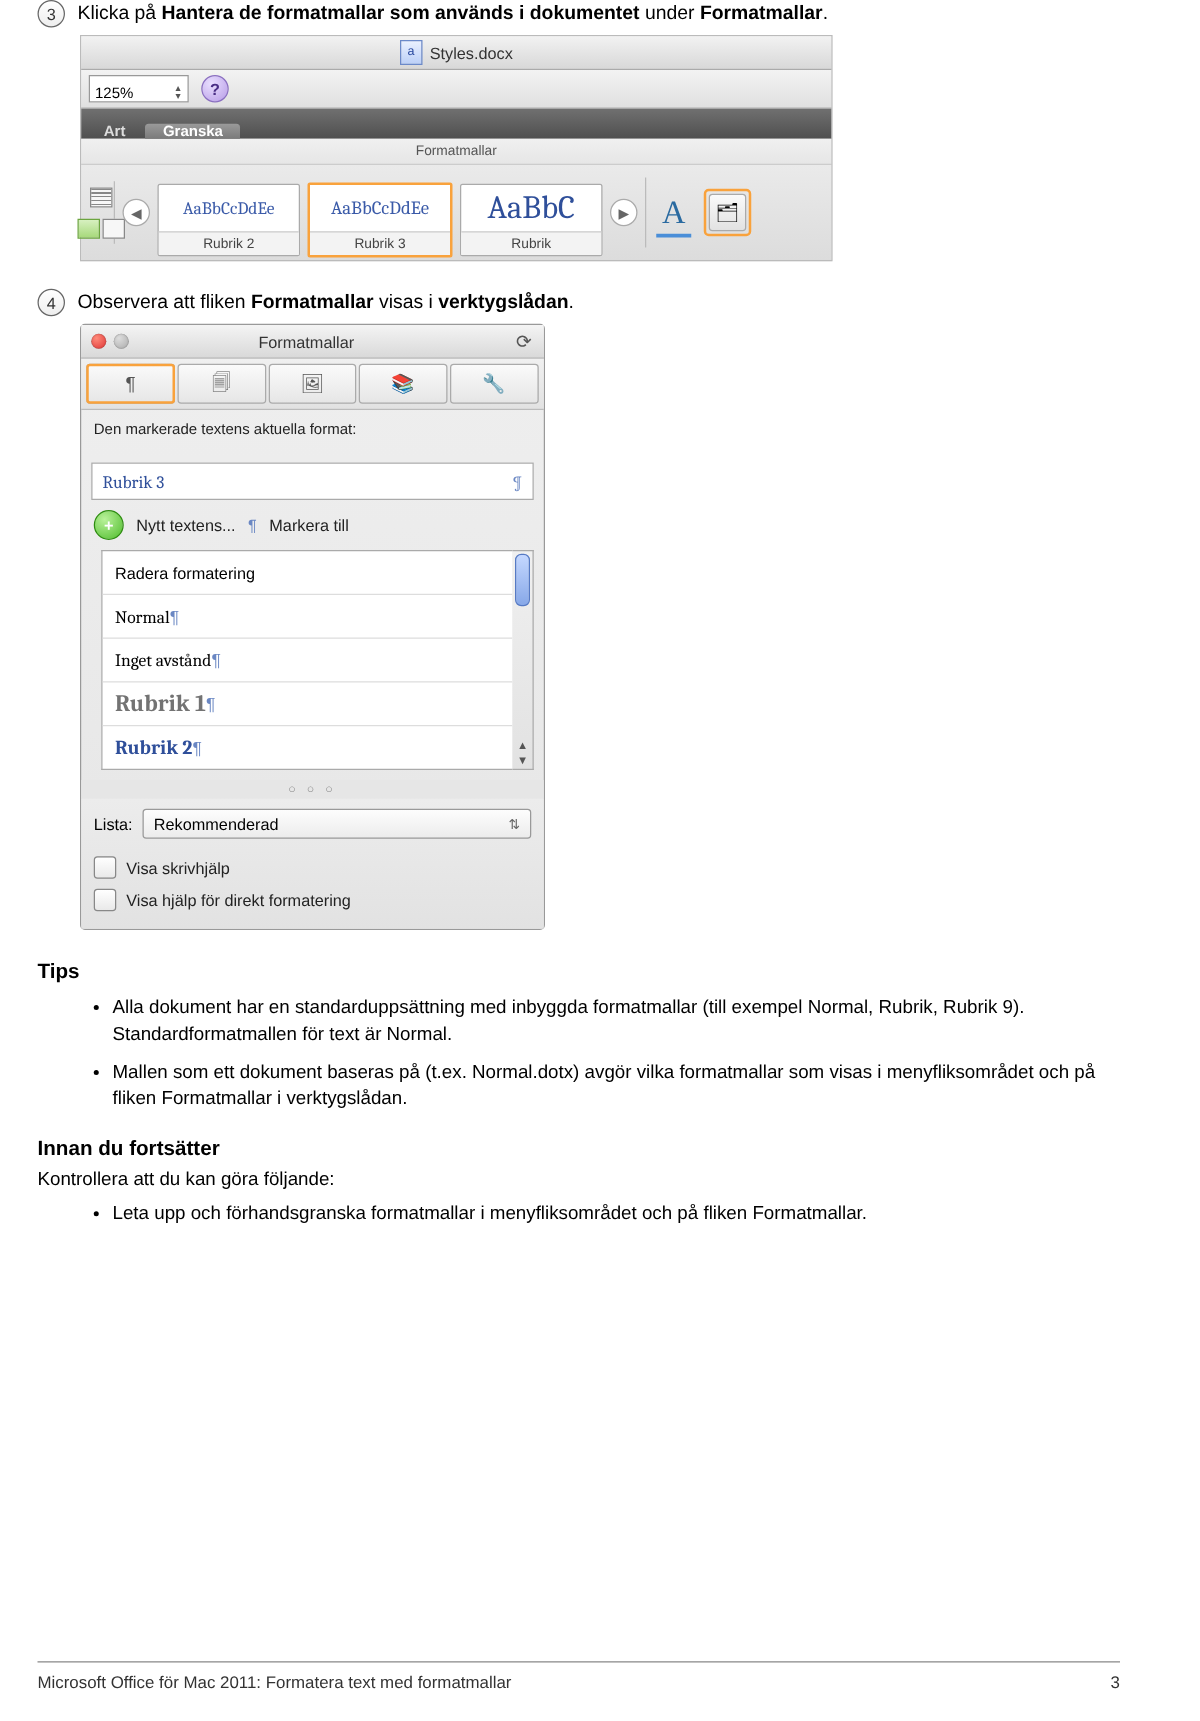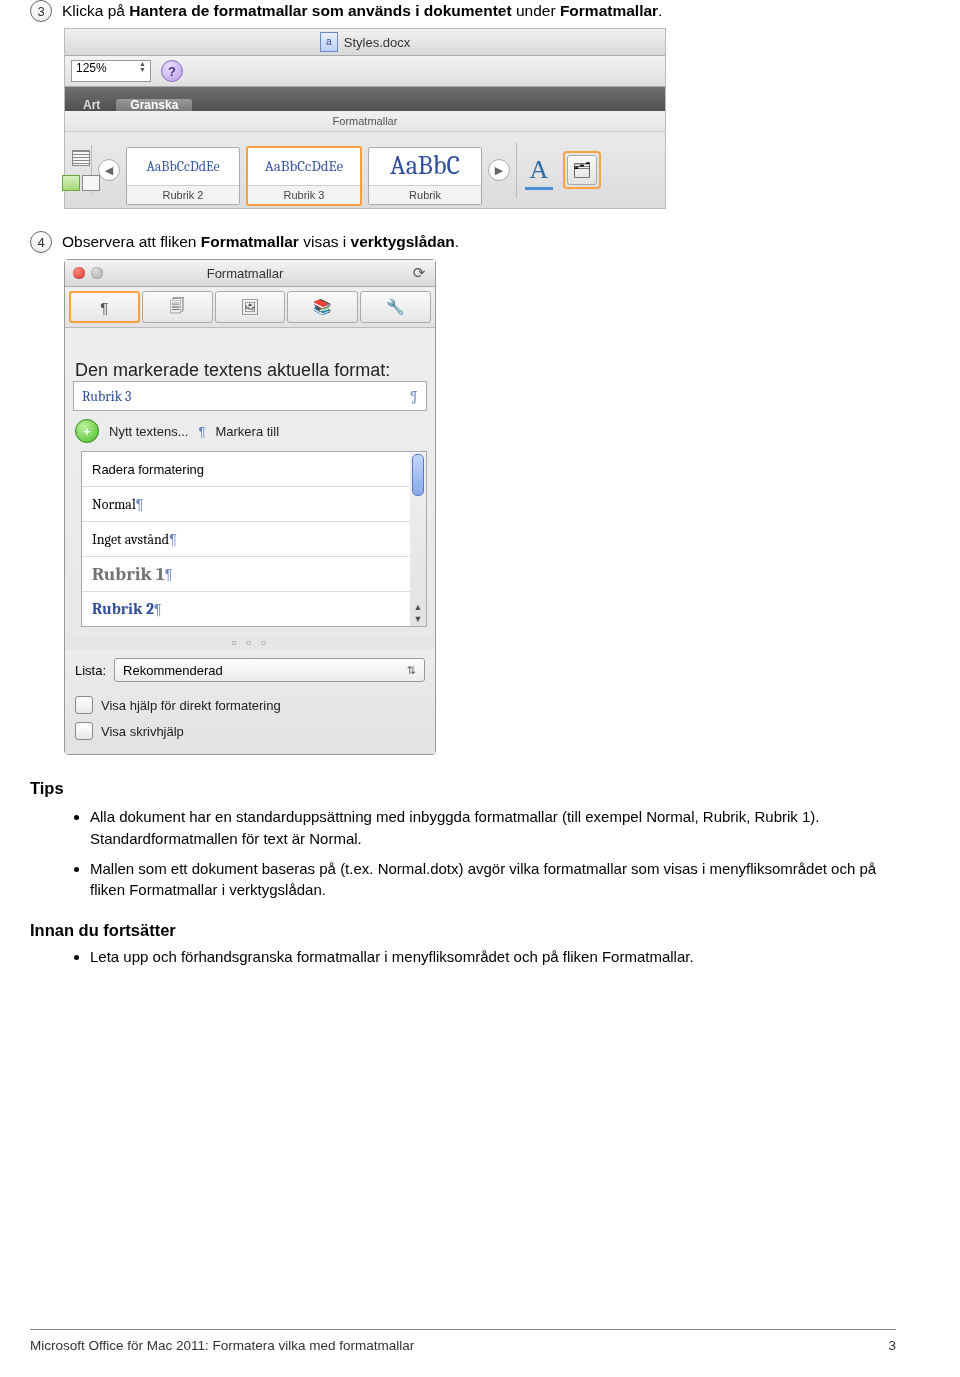--- a/index.html
+++ b/index.html
@@ -82,21 +82,21 @@
     display: flex;
     align-items: center;
     padding-left: 6px;
     gap: 10px;
   }
   .zoom-field {
     width: 70px; height: 20px;
     background: #fff;
     border: 1px solid #999;
     display: flex;
-    align-items: flex-start;
+    align-items: flex-end;
     justify-content: space-between;
     padding: 0 4px;
     font-size: 12px;
   }
   .tiny-arrows {
     display: flex; flex-direction: column; line-height: 6px; font-size: 7px; color: #555;
   }
   .help-badge {
     width: 20px; height: 20px; border-radius: 50%;
     background: radial-gradient(circle at 35% 30%, #e9dfff, #b79be6);
@@ -242,21 +242,21 @@
     display:flex; gap:2px; padding:4px; border-bottom:1px solid #bbb;
     background: linear-gradient(#f0f0f0,#e2e2e2);
   }
   .fig2-iconrow .tb {
     flex:1; height:30px; border:1px solid #aaa; border-radius:3px;
     background: linear-gradient(#fafafa,#e6e6e6);
     display:flex; align-items:center; justify-content:center; font-size:15px; color:#555;
   }
   .fig2-iconrow .tb.sel { outline:2px solid #f9a23c; outline-offset:-2px; }
   .fig2-label {
-    padding:8px 10px 0; font-size:18px; color:#222;margin-top:24px;
+    padding:8px 10px 20px; font-size:12px; color:#222;
   }
   .fig2-current {
     margin:0 8px; height:28px; border:1px solid #aaa; background:#fff;
     display:flex; align-items:center; justify-content:space-between;
     padding:0 8px; font-size:14px; color:#2f4f9a; font-family:"Cambria",serif;
   }
   .pilcrow { color:#6a87c3; font-size:14px; }
   .fig2-row-icons {
     display:flex; align-items:center; gap:10px; padding:8px 10px;
     font-size:13px; color:#222;
@@ -505,39 +505,40 @@
       <div class="fig2-bottom">
         <div class="fig2-select">
           <span>Lista:</span>
           <div class="selbox">
             <span>Rekommenderad</span>
             <span style="color:#666;font-size:11px">⇅</span>
           </div>
         </div>
         <div class="check-row">
           <div class="chk"></div>
-          <span>Visa hjälp för direkt formatering</span>
+          <span>Visa skrivhjälp</span>
         </div>
         <div class="check-row">
           <div class="chk"></div>
-          <span>Visa skrivhjälp</span>
+          <span>Visa hjälp för direkt formatering</span>
         </div>
       </div>
     </div>
   </div>
 
   <h3 class="tips">Tips</h3>
   <ul class="bullets">
-    <li>Alla dokument har en standarduppsättning med inbyggda formatmallar (till exempel Normal, Rubrik, Rubrik 1). Standardformatmallen för text är Normal.</li>
+    <li>Alla dokument har en standarduppsättning med inbyggda formatmallar (till exempel Normal, Rubrik, Rubrik 9). Standardformatmallen för text är Normal.</li>
     <li>Mallen som ett dokument baseras på (t.ex. Normal.dotx) avgör vilka formatmallar som visas i menyfliksområdet och på fliken Formatmallar i verktygslådan.</li>
   </ul>
 
   <h3 class="before">Innan du fortsätter</h3>
+  <p class="lead">Kontrollera att du kan göra följande:</p>
   <ul class="bullets">
     <li>Leta upp och förhandsgranska formatmallar i menyfliksområdet och på fliken Formatmallar.</li>
   </ul>
 
   <div class="footer">
-    <span>Microsoft Office för Mac 2011: Formatera vilka med formatmallar</span>
+    <span>Microsoft Office för Mac 2011: Formatera text med formatmallar</span>
     <span>3</span>
   </div>
 
 </div>
 
 </body></html>

